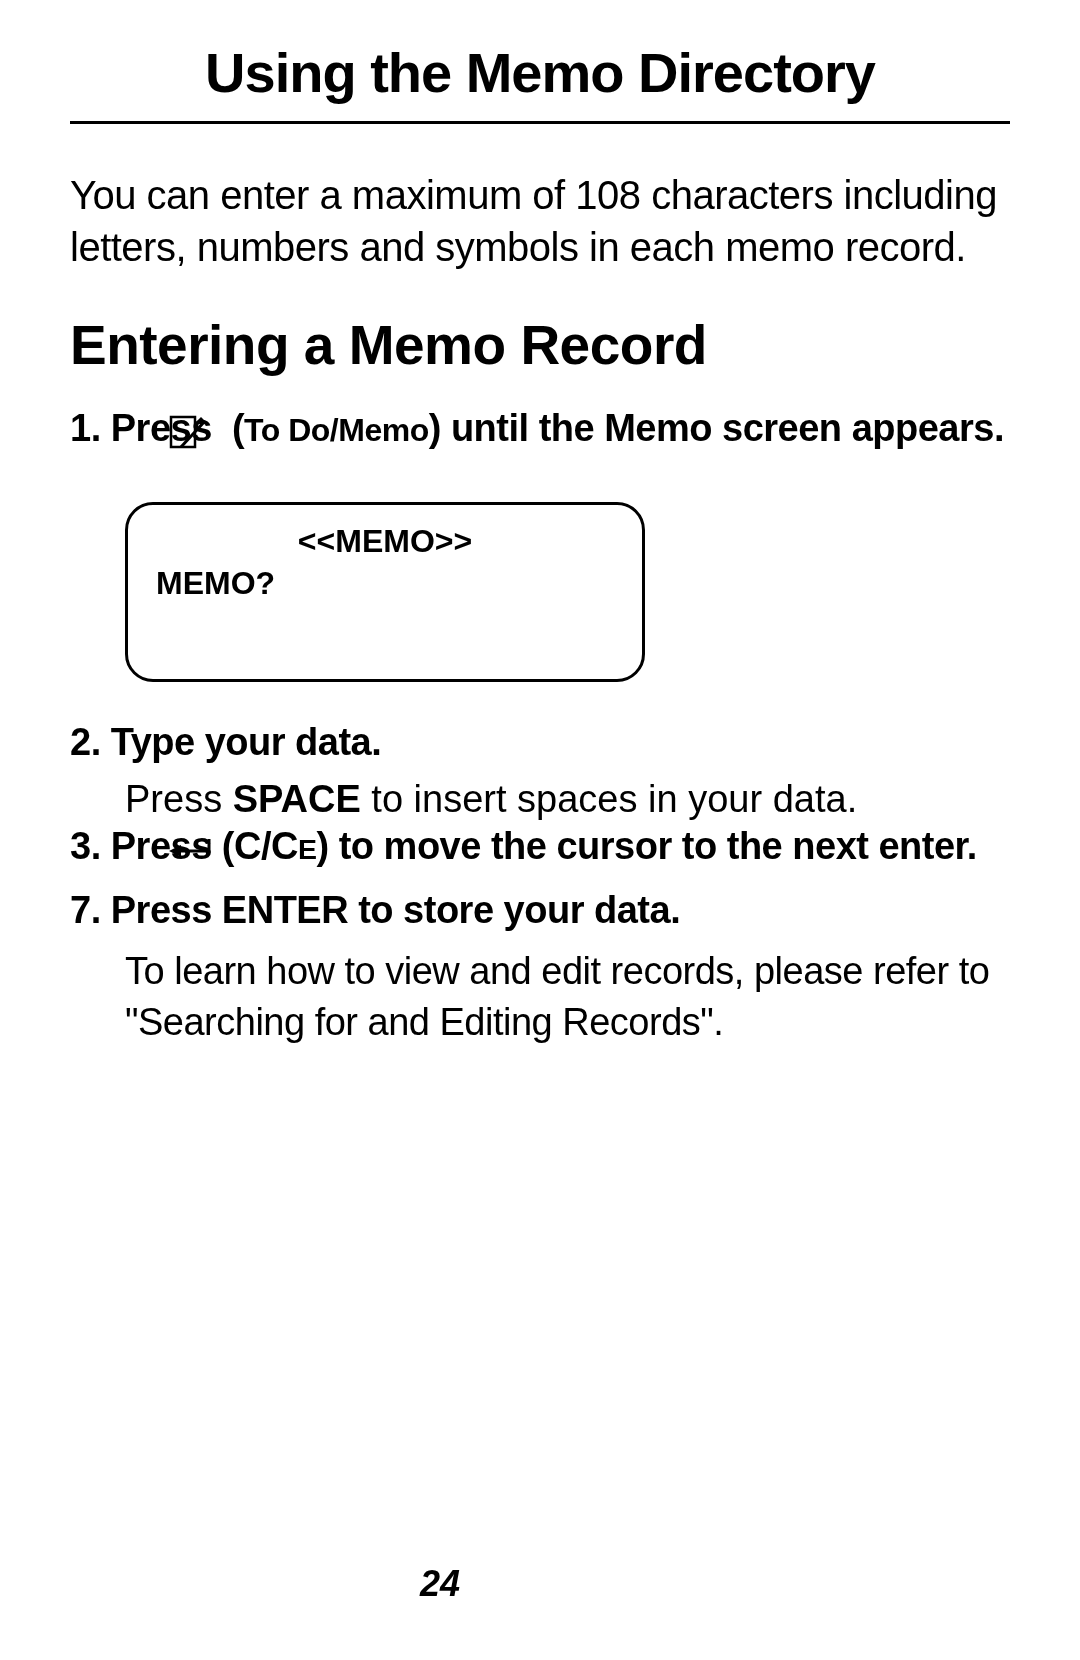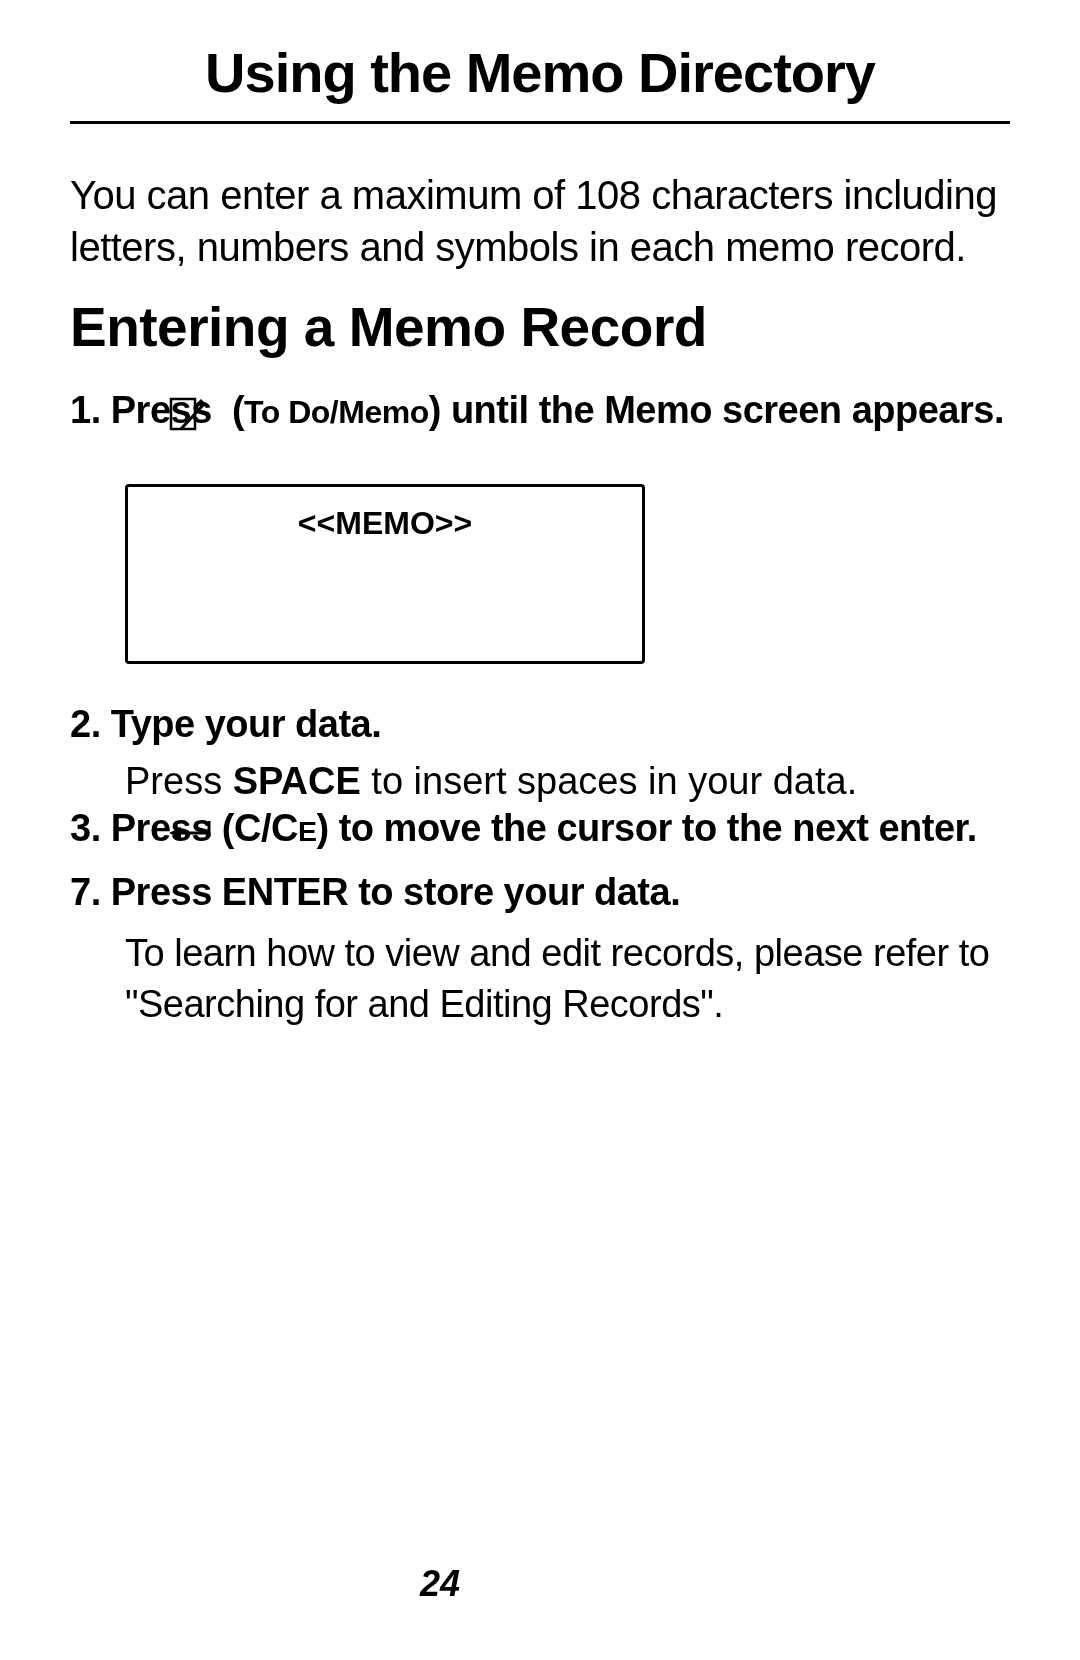--- a/index.html
+++ b/index.html
@@ -20,21 +20,21 @@
       font-weight: bold;
       text-align: center;
       padding-bottom: 16px;
       border-bottom: 3px solid #000;
       margin-bottom: 45px;
       letter-spacing: -1px;
     }
     .intro {
       font-size: 40px;
       line-height: 1.3;
-      margin-bottom: 22px;
+      margin-bottom: 40px;
       letter-spacing: -0.5px;
     }
     .section-title {
       font-size: 55px;
       font-weight: bold;
       margin-bottom: 26px;
       letter-spacing: -0.5px;
     }
     .step {
       font-size: 38px;
@@ -47,21 +47,21 @@
     }
     .step1 { margin-bottom: 45px; }
     .step-sub {
       font-size: 38px;
       font-weight: normal;
       padding-left: 55px;
       margin-top: 10px;
     }
     .screen-box {
       border: 3px solid #000;
-      border-radius: 4px;
+      border-radius: 28px;
       width: 520px;
       height: 180px;
       margin-left: 55px;
       margin-bottom: 35px;
       padding: 18px 28px;
     }
     .screen-line1 {
       font-size: 32px;
       font-weight: bold;
       text-align: center;
@@ -108,20 +108,21 @@
 <p class="step step1">
   <span>1. Press </span><span class="icon"><svg width="40" height="40" viewBox="0 0 40 40" style="vertical-align:-8px">
         <rect x="4" y="6" width="24" height="30" fill="none" stroke="#000" stroke-width="2.5"></rect>
         <line x1="14" y1="36" x2="38" y2="10" stroke="#000" stroke-width="3"></line>
         <polygon points="38,10 34,6 30,10 34,14" fill="#000"></polygon>
       </svg></span><span> (</span><span class="todo-label">To Do/Memo</span><span>) until the Memo screen appears.</span>
 </p>
 
 <div class="screen-box">
   <div class="screen-line1">&lt;&lt;MEMO&gt;&gt;</div>
+  <div class="screen-line2">MEMO?</div>
 </div>
 
 <p class="step">2. Type your data.</p>
 <p class="step-sub">
   <span>Press </span><b>SPACE</b><span> to insert spaces in your data.</span>
 </p>
 
 <p class="step">
   <span>3. Press </span><span class="icon"><svg width="50" height="30" viewBox="0 0 50 30" style="vertical-align:-4px">
         <path d="M 42 4 L 42 16 L 10 16" fill="none" stroke="#000" stroke-width="3"></path>

